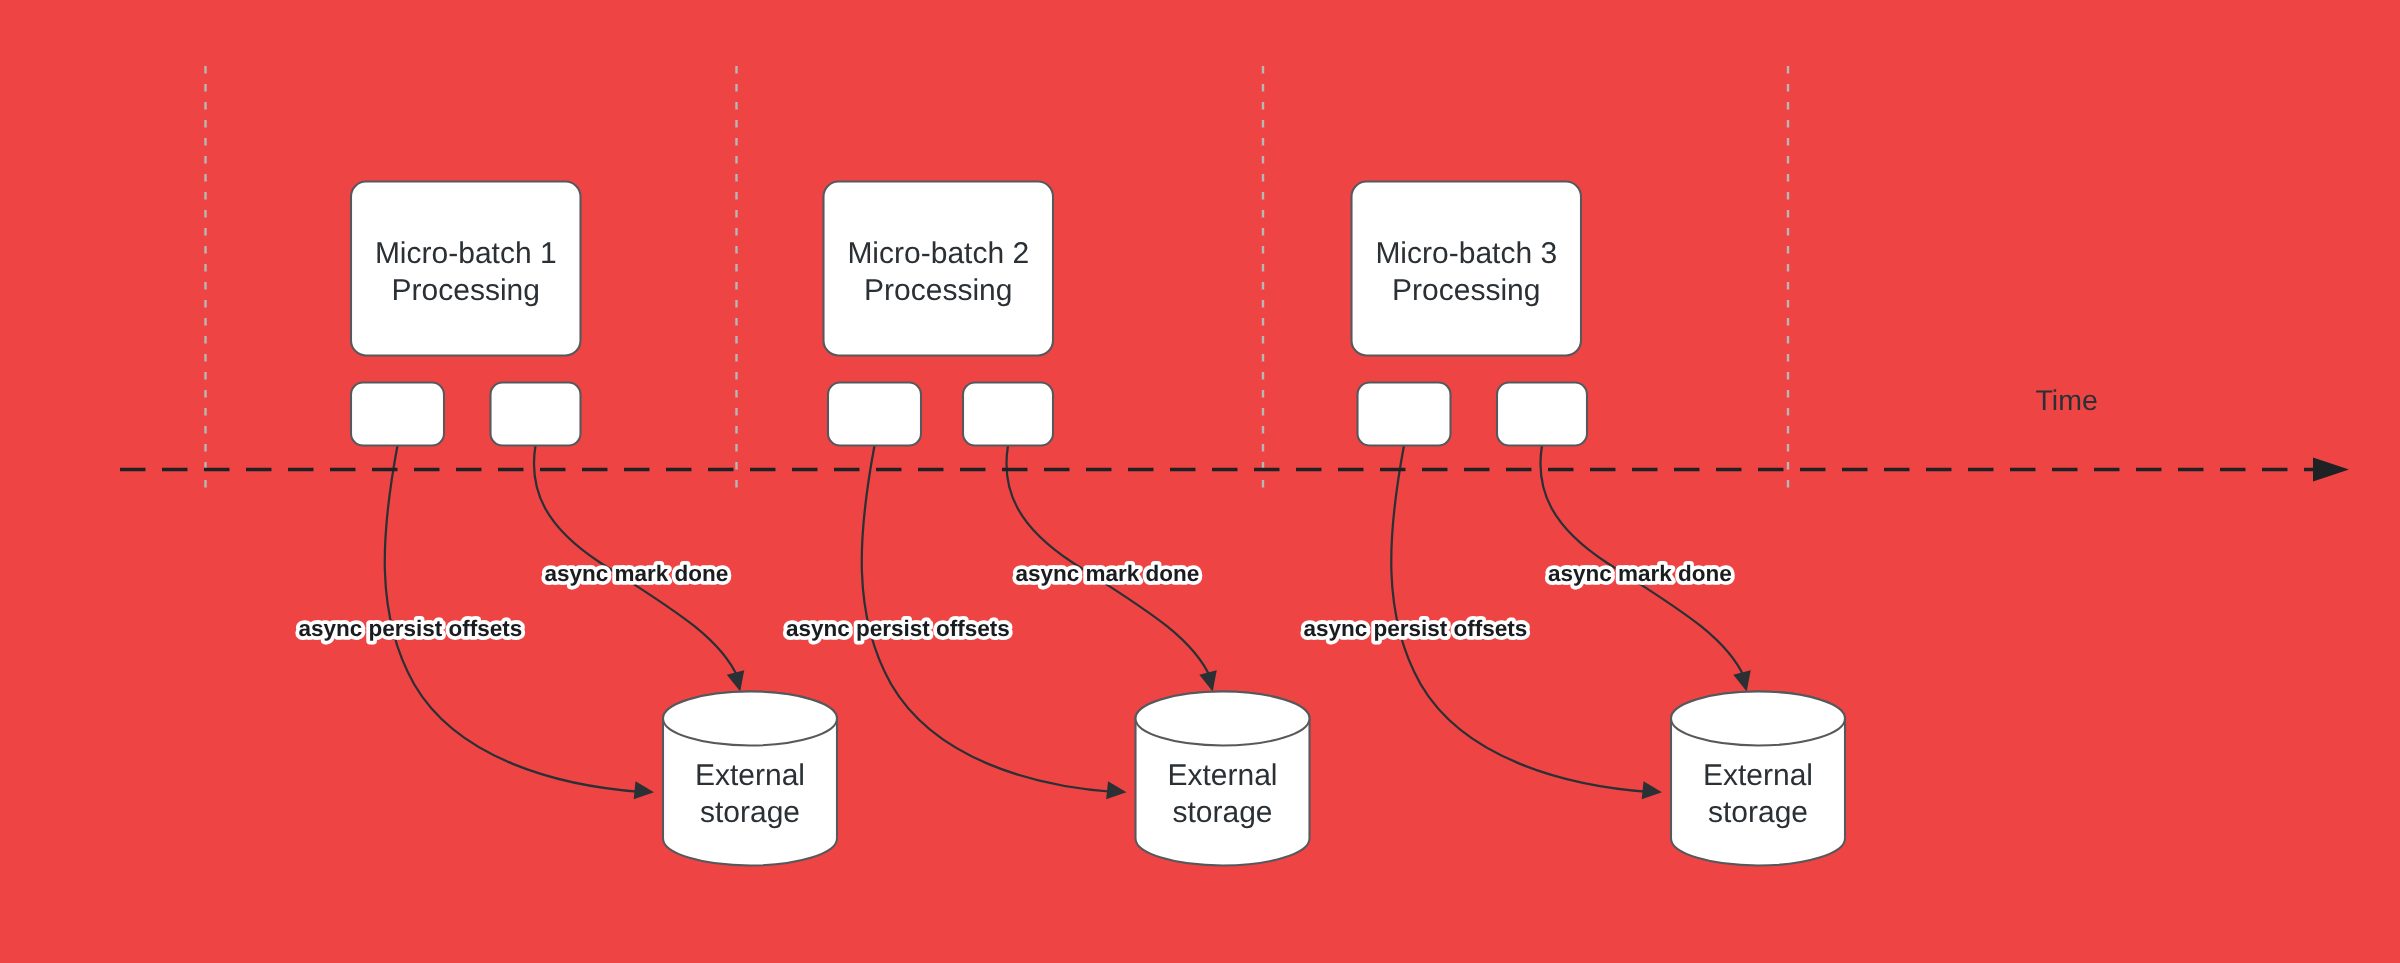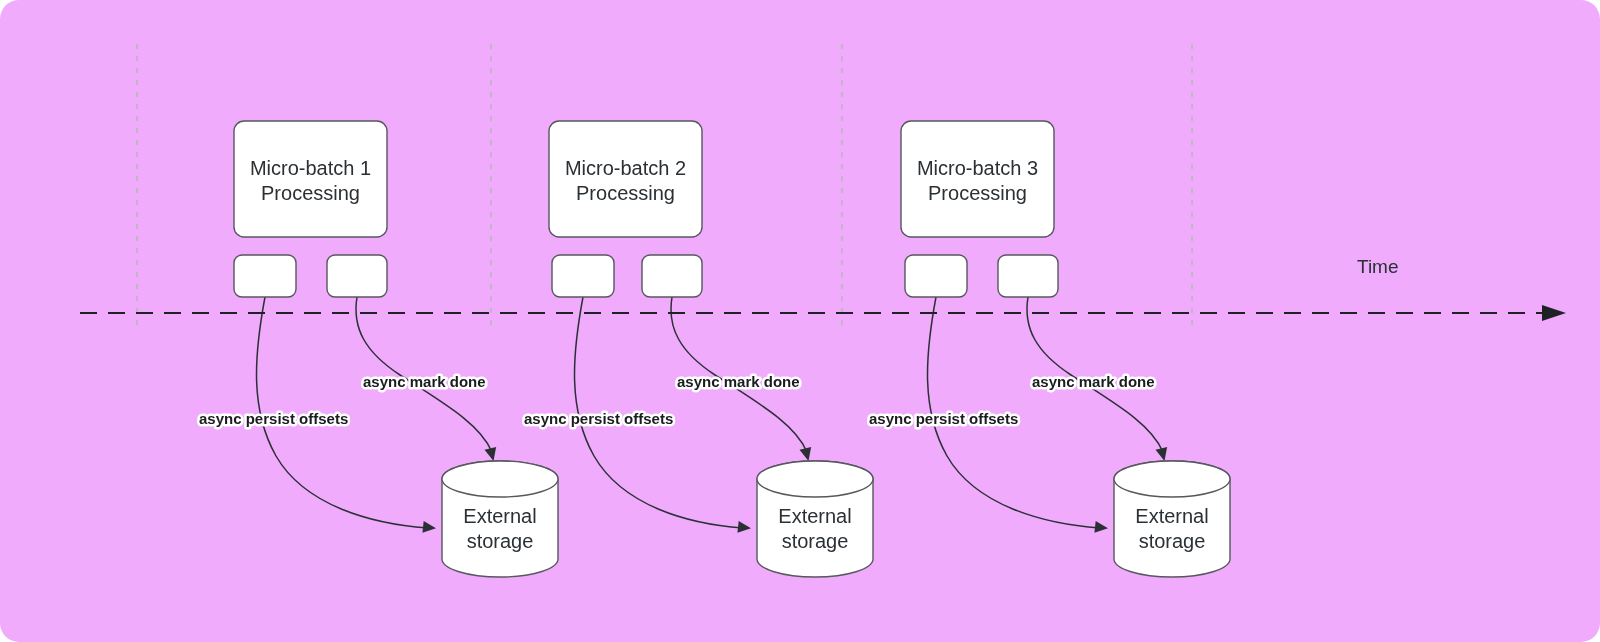--- a/index.html
+++ b/index.html
@@ -4,24 +4,23 @@
 <style>
   html, body {
     margin: 0;
     padding: 0;
     background: #ffffff;
   }
   #canvas {
     position: relative;
     width: 1600px;
     height: 642px;
-    background: #f0abfc;
+    background: #ef4444;
     font-family: "Liberation Sans", sans-serif;
     overflow: hidden;
-    border-radius: 19px;
   }
   #diagram-svg {
     position: absolute;
     left: 0;
     top: 0;
     width: 1600px;
     height: 642px;
   }
   .node-label {
     font-family: "Liberation Sans", sans-serif;

